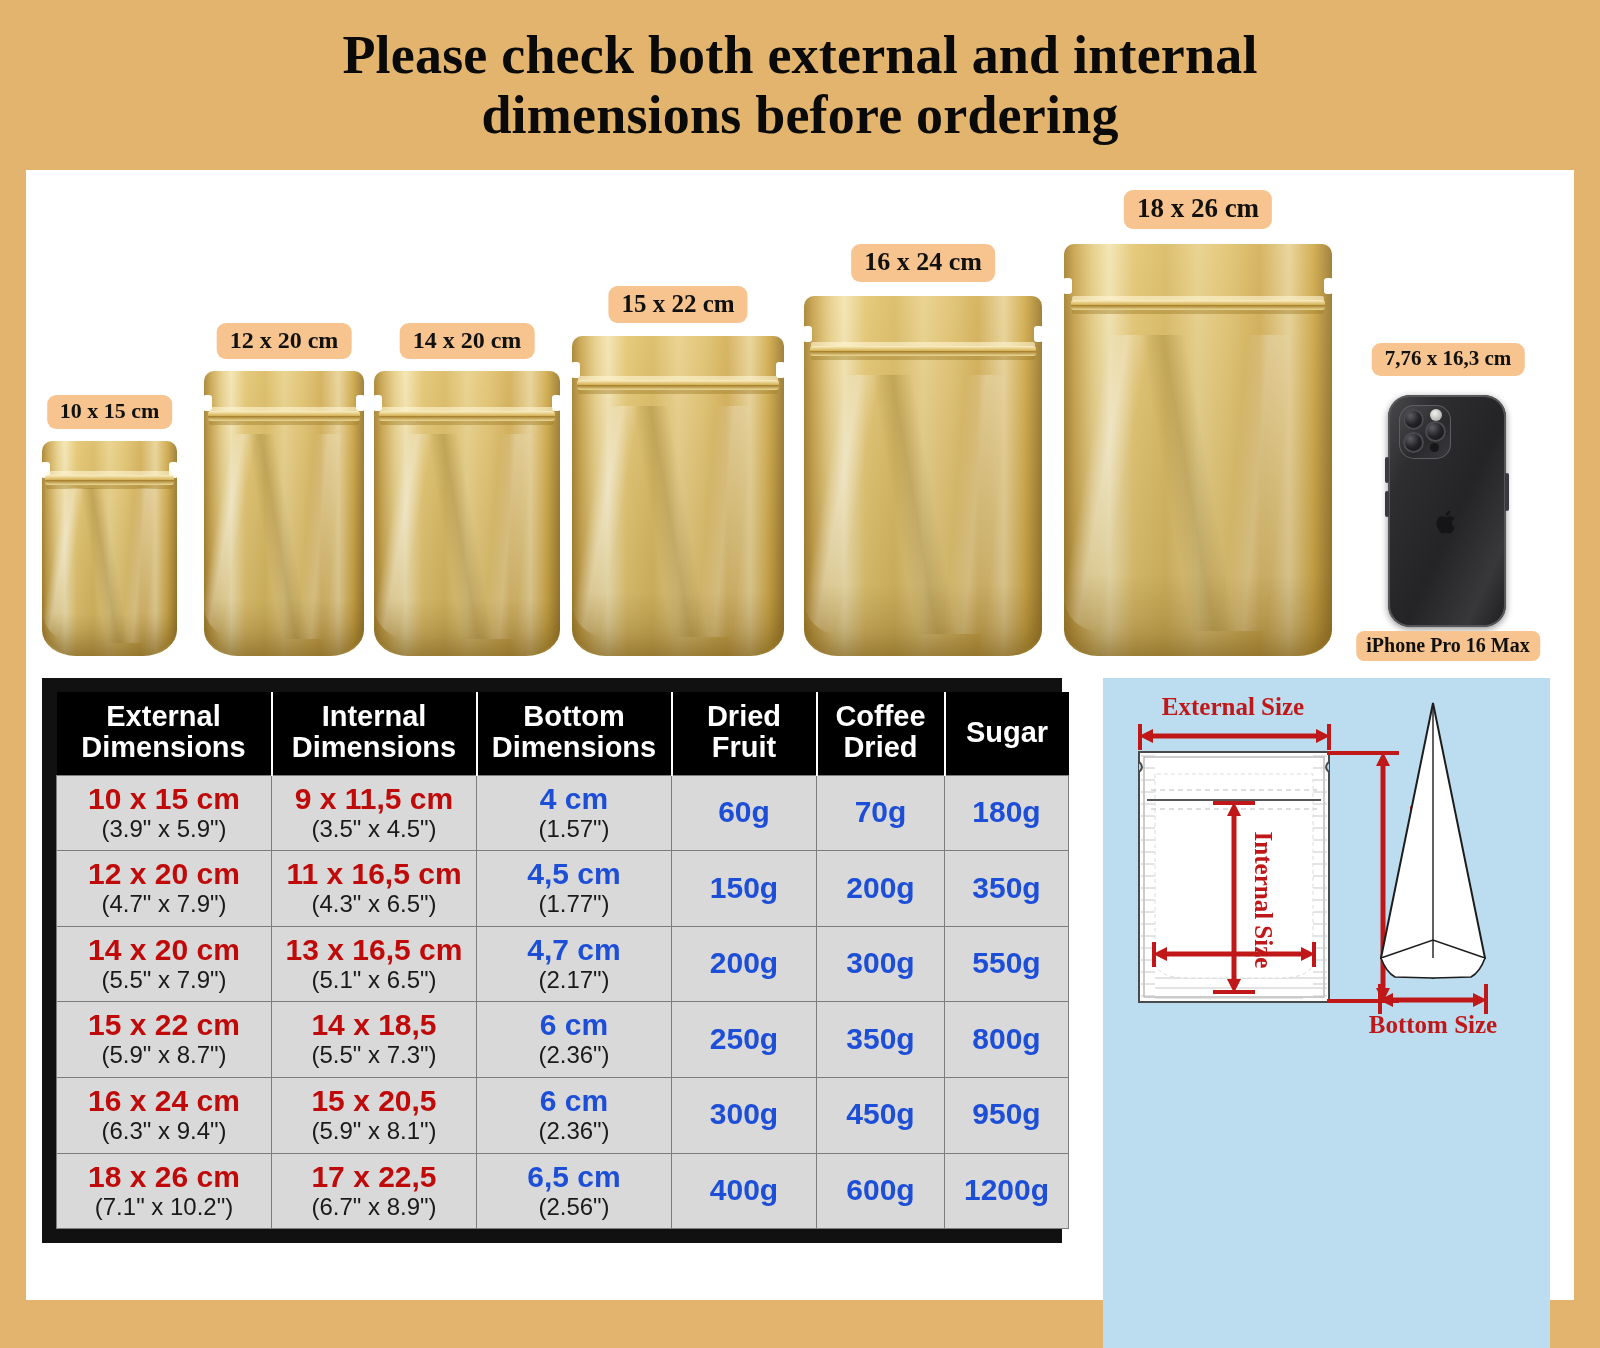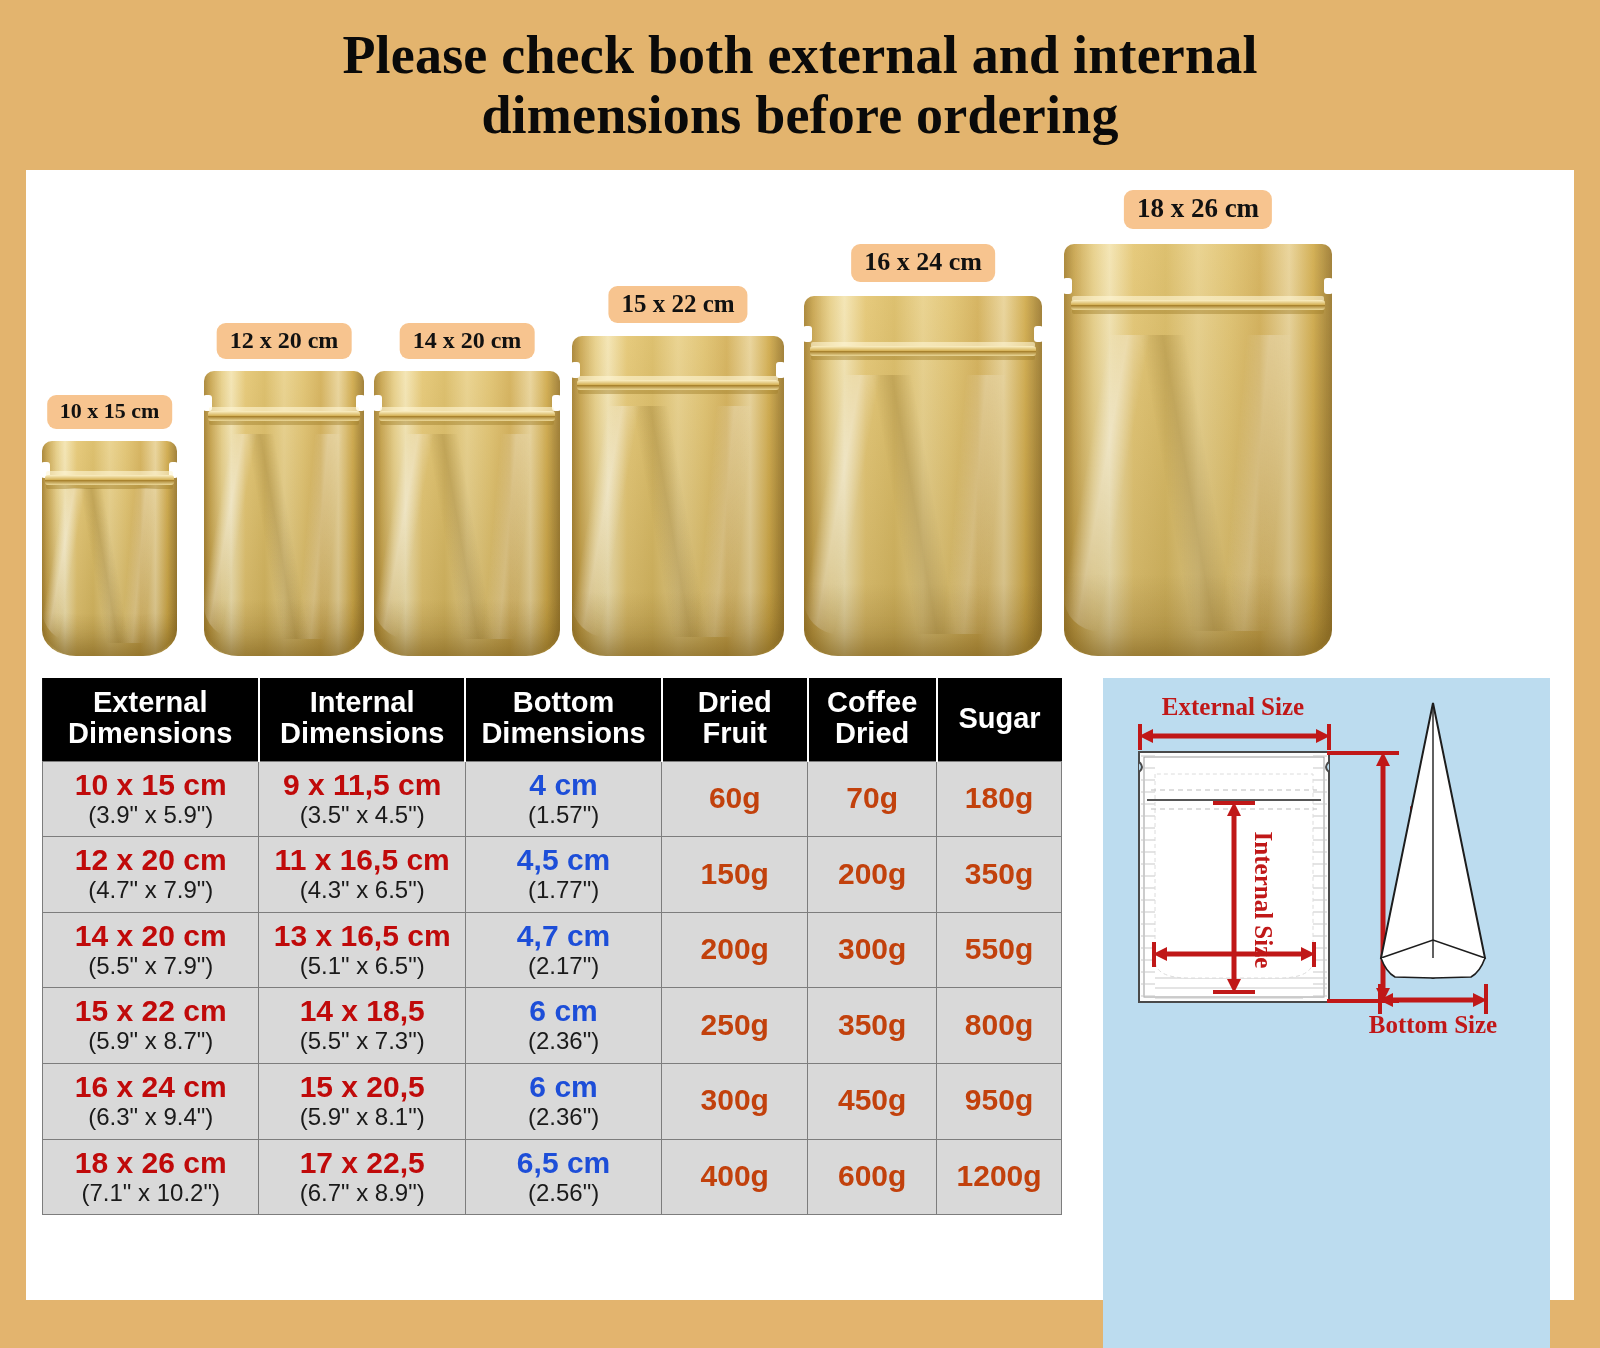--- a/index.html
+++ b/index.html
@@ -113,37 +113,37 @@
   .btn-side.pw{right:-3px;top:78px;width:4px;height:38px;}
   .phone-caption{
     position:absolute;left:50%;top:236px;transform:translateX(-50%);
     background:#f7c48f;border-radius:8px;padding:4px 10px 6px 10px;white-space:nowrap;
     font-family:"Liberation Serif", serif;font-weight:bold;font-size:20px;color:#111;line-height:1;
   }
 
   
   .table-wrap{
     position:absolute;left:42px;top:678px;width:1020px;
-    background:#111;padding:0;box-sizing:border-box;
+    background:#111;padding:14px;box-sizing:border-box;
   }
   table.sizes{border-collapse:collapse;width:100%;table-layout:fixed;}
   table.sizes th{
     background:#000;color:#fff;font-weight:bold;
     font-size:29px;line-height:1.08;padding:9px 2px 11px;
     text-align:center;border-right:2px solid #fff;vertical-align:middle;
   }
   table.sizes th:last-child{border-right:none;}
   table.sizes td{
     background:#d9d9d9;color:#111;text-align:center;
     border:1px solid #7d7d7d;padding:6px 2px 8px;vertical-align:middle;
   }
   .cm{font-size:30px;font-weight:bold;color:#c00a0a;line-height:1.1;white-space:nowrap;}
   .cm.blk{color:#1d4ed8;}
   .inch{font-size:24px;color:#1a1a1a;line-height:1.15;white-space:nowrap;}
-  .grams{font-size:30px;font-weight:bold;color:#c2410c;}
+  .grams{font-size:30px;font-weight:bold;color:#1d4ed8;}
   col.c1{width:215px}col.c2{width:205px}col.c3{width:195px}
   col.c4{width:145px}col.c5{width:128px}col.c6{width:124px}
 
   
   .info{
     position:absolute;left:1103px;top:678px;width:447px;height:724px;
     background:#bcdcef;
   }
   .diagram{position:absolute;left:0;top:0;width:447px;height:360px;}
   .note{
@@ -235,20 +235,40 @@
         <div class="bag-body"></div>
         <div class="bag-notch" style="left:-1px;top:34px;"></div>
         <div class="bag-notch" style="right:-1px;top:34px;"></div>
         <div class="bag-zip" style="top:56px;"></div>
         <div class="bag-wrinkle"></div>
         <div class="bag-bottom-shade"></div>
       </div>
     </div>
   </div>
 
+  <div class="phone-wrap">
+    <div class="size-tag" style="top:-52px;font-size:21px;">7,76 x 16,3 cm</div>
+    <div class="phone">
+      <div class="btn-side v1"></div>
+      <div class="btn-side v2"></div>
+      <div class="btn-side pw"></div>
+      <div class="phone-cam">
+        <div class="lens l1"></div>
+        <div class="lens l2"></div>
+        <div class="lens l3"></div>
+        <div class="flash"></div>
+        <div class="micro"></div>
+      </div>
+      <svg class="apple" viewBox="0 0 64 76">
+        <path fill="#141416" d="M44.6 40.3c-.1-7.3 6-10.8 6.2-11-3.4-5-8.7-5.7-10.6-5.8-4.5-.5-8.8 2.6-11 2.6-2.3 0-5.8-2.6-9.5-2.5-4.9.1-9.4 2.8-11.9 7.2-5.1 8.8-1.3 21.8 3.6 28.9 2.4 3.5 5.3 7.4 9 7.3 3.6-.2 5-2.3 9.3-2.3s5.6 2.3 9.4 2.2c3.9-.1 6.4-3.5 8.8-7.1 2.8-4 3.9-8 4-8.2-.1-.1-7.2-2.8-7.3-11.3z"></path>
+        <path fill="#141416" d="M37.6 18.4c2-2.4 3.3-5.8 2.9-9.2-2.8.1-6.3 1.9-8.3 4.3-1.8 2.1-3.4 5.5-3 8.8 3.1.2 6.3-1.6 8.4-3.9z"></path>
+      </svg>
+    </div>
+    <div class="phone-caption">iPhone Pro 16 Max</div>
+  </div>
 
   <div class="table-wrap">
     <table class="sizes">
       <colgroup>
           <col class="c1">
           <col class="c2">
           <col class="c3">
           <col class="c4">
           <col class="c5">
           <col class="c6">

